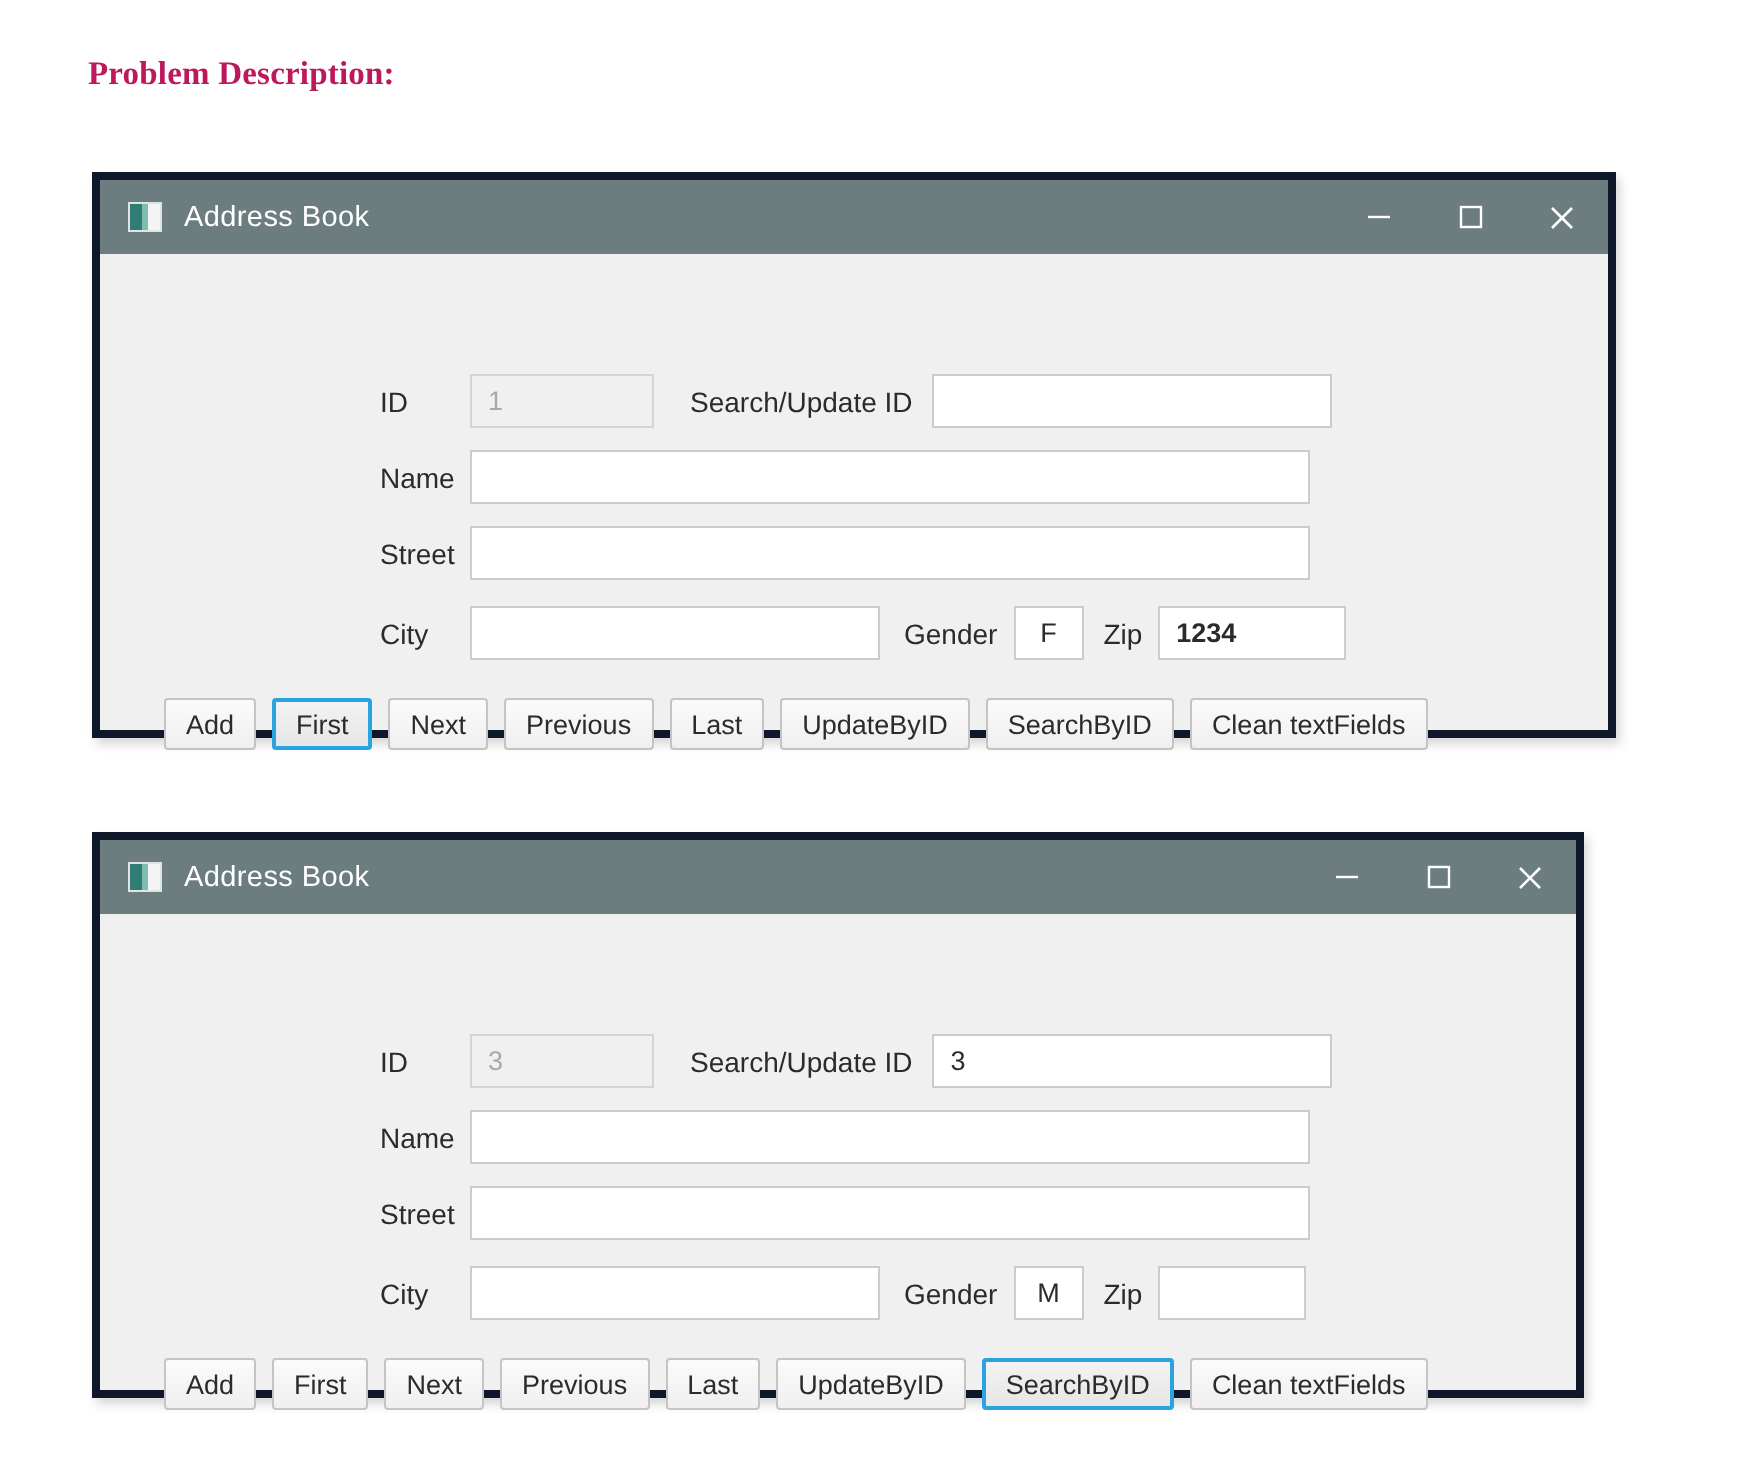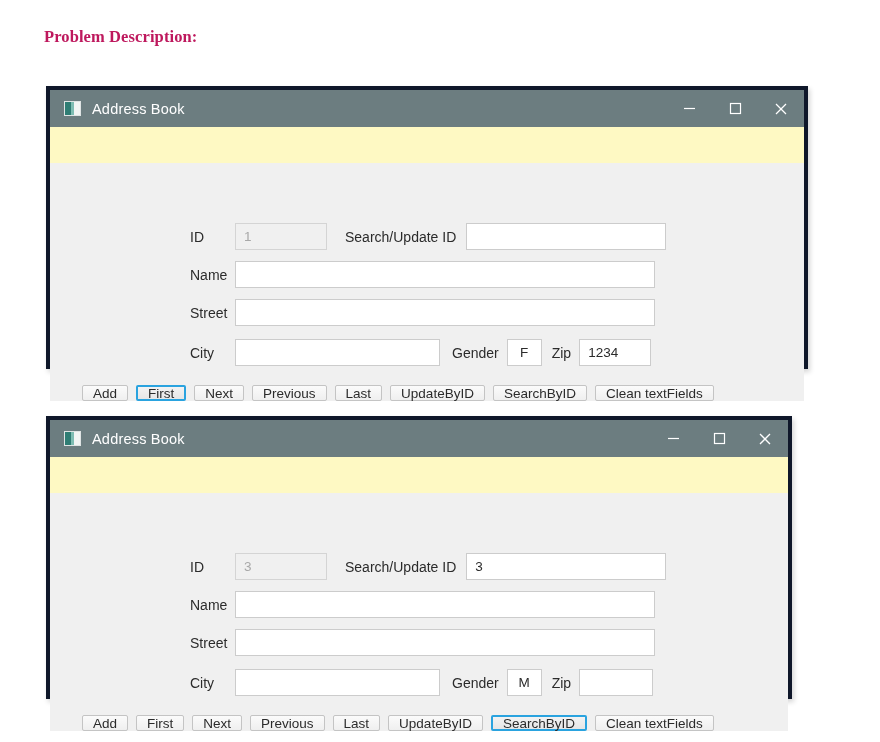--- a/index.html
+++ b/index.html
@@ -76,21 +76,20 @@
     color: #ffffff;
     cursor: default;
   }
   .ctl svg { display: block; }
 
   
   .body {
     position: relative;
     height: calc(100% - 37px);
     background: #f0f0f0;
-    margin-top: 36px;
   }
 
   .row { position: absolute; display: flex; align-items: center; }
 
   .lbl {
     color: #2b2b2b;
     font-size: 14px;
     white-space: nowrap;
   }
 
@@ -110,21 +109,21 @@
     border: 1px solid #d4d4d4;
     color: #a8a8a8;
   }
 
   
   .btnrow { position: absolute; display: flex; align-items: center; }
   .btn {
     background: linear-gradient(#fbfbfb, #efefef);
     border: 1px solid #c4c4c4;
     border-radius: 2px;
-    height: 16px;
+    height: 26px;
     padding: 0 10px;
     font-family: "Liberation Sans", sans-serif;
     font-size: 13.5px;
     color: #2b2b2b;
     white-space: nowrap;
     display: flex; align-items: center; justify-content: center;
     cursor: default;
   }
   .btn + .btn { margin-left: 8px; }
   .btn.focus {
@@ -185,21 +184,21 @@
         <span class="lbl" style="width:45px;">Street</span>
         <span class="fld" style="width:420px;"></span>
       </div>
 
       <div class="row" style="left:140px; top:176px;">
         <span class="lbl" style="width:45px;">City</span>
         <span class="fld" style="width:205px;"></span>
         <span class="lbl" style="margin-left:12px;">Gender</span>
         <span class="fld" style="width:35px; margin-left:8px; text-align:center; padding:0;">F</span>
         <span class="lbl" style="margin-left:10px;">Zip</span>
-        <span class="fld" style="width:72px; margin-left:8px;">1234</span>
+        <span class="fld" style="width:94px; margin-left:8px;font-weight:bold;">1234</span>
       </div>
 
       <div class="btnrow" style="left:32px; top:222px;">
         <div class="btn">Add</div>
         <div class="btn focus">First</div>
         <div class="btn">Next</div>
         <div class="btn">Previous</div>
         <div class="btn">Last</div>
         <div class="btn">UpdateByID</div>
         <div class="btn">SearchByID</div>

